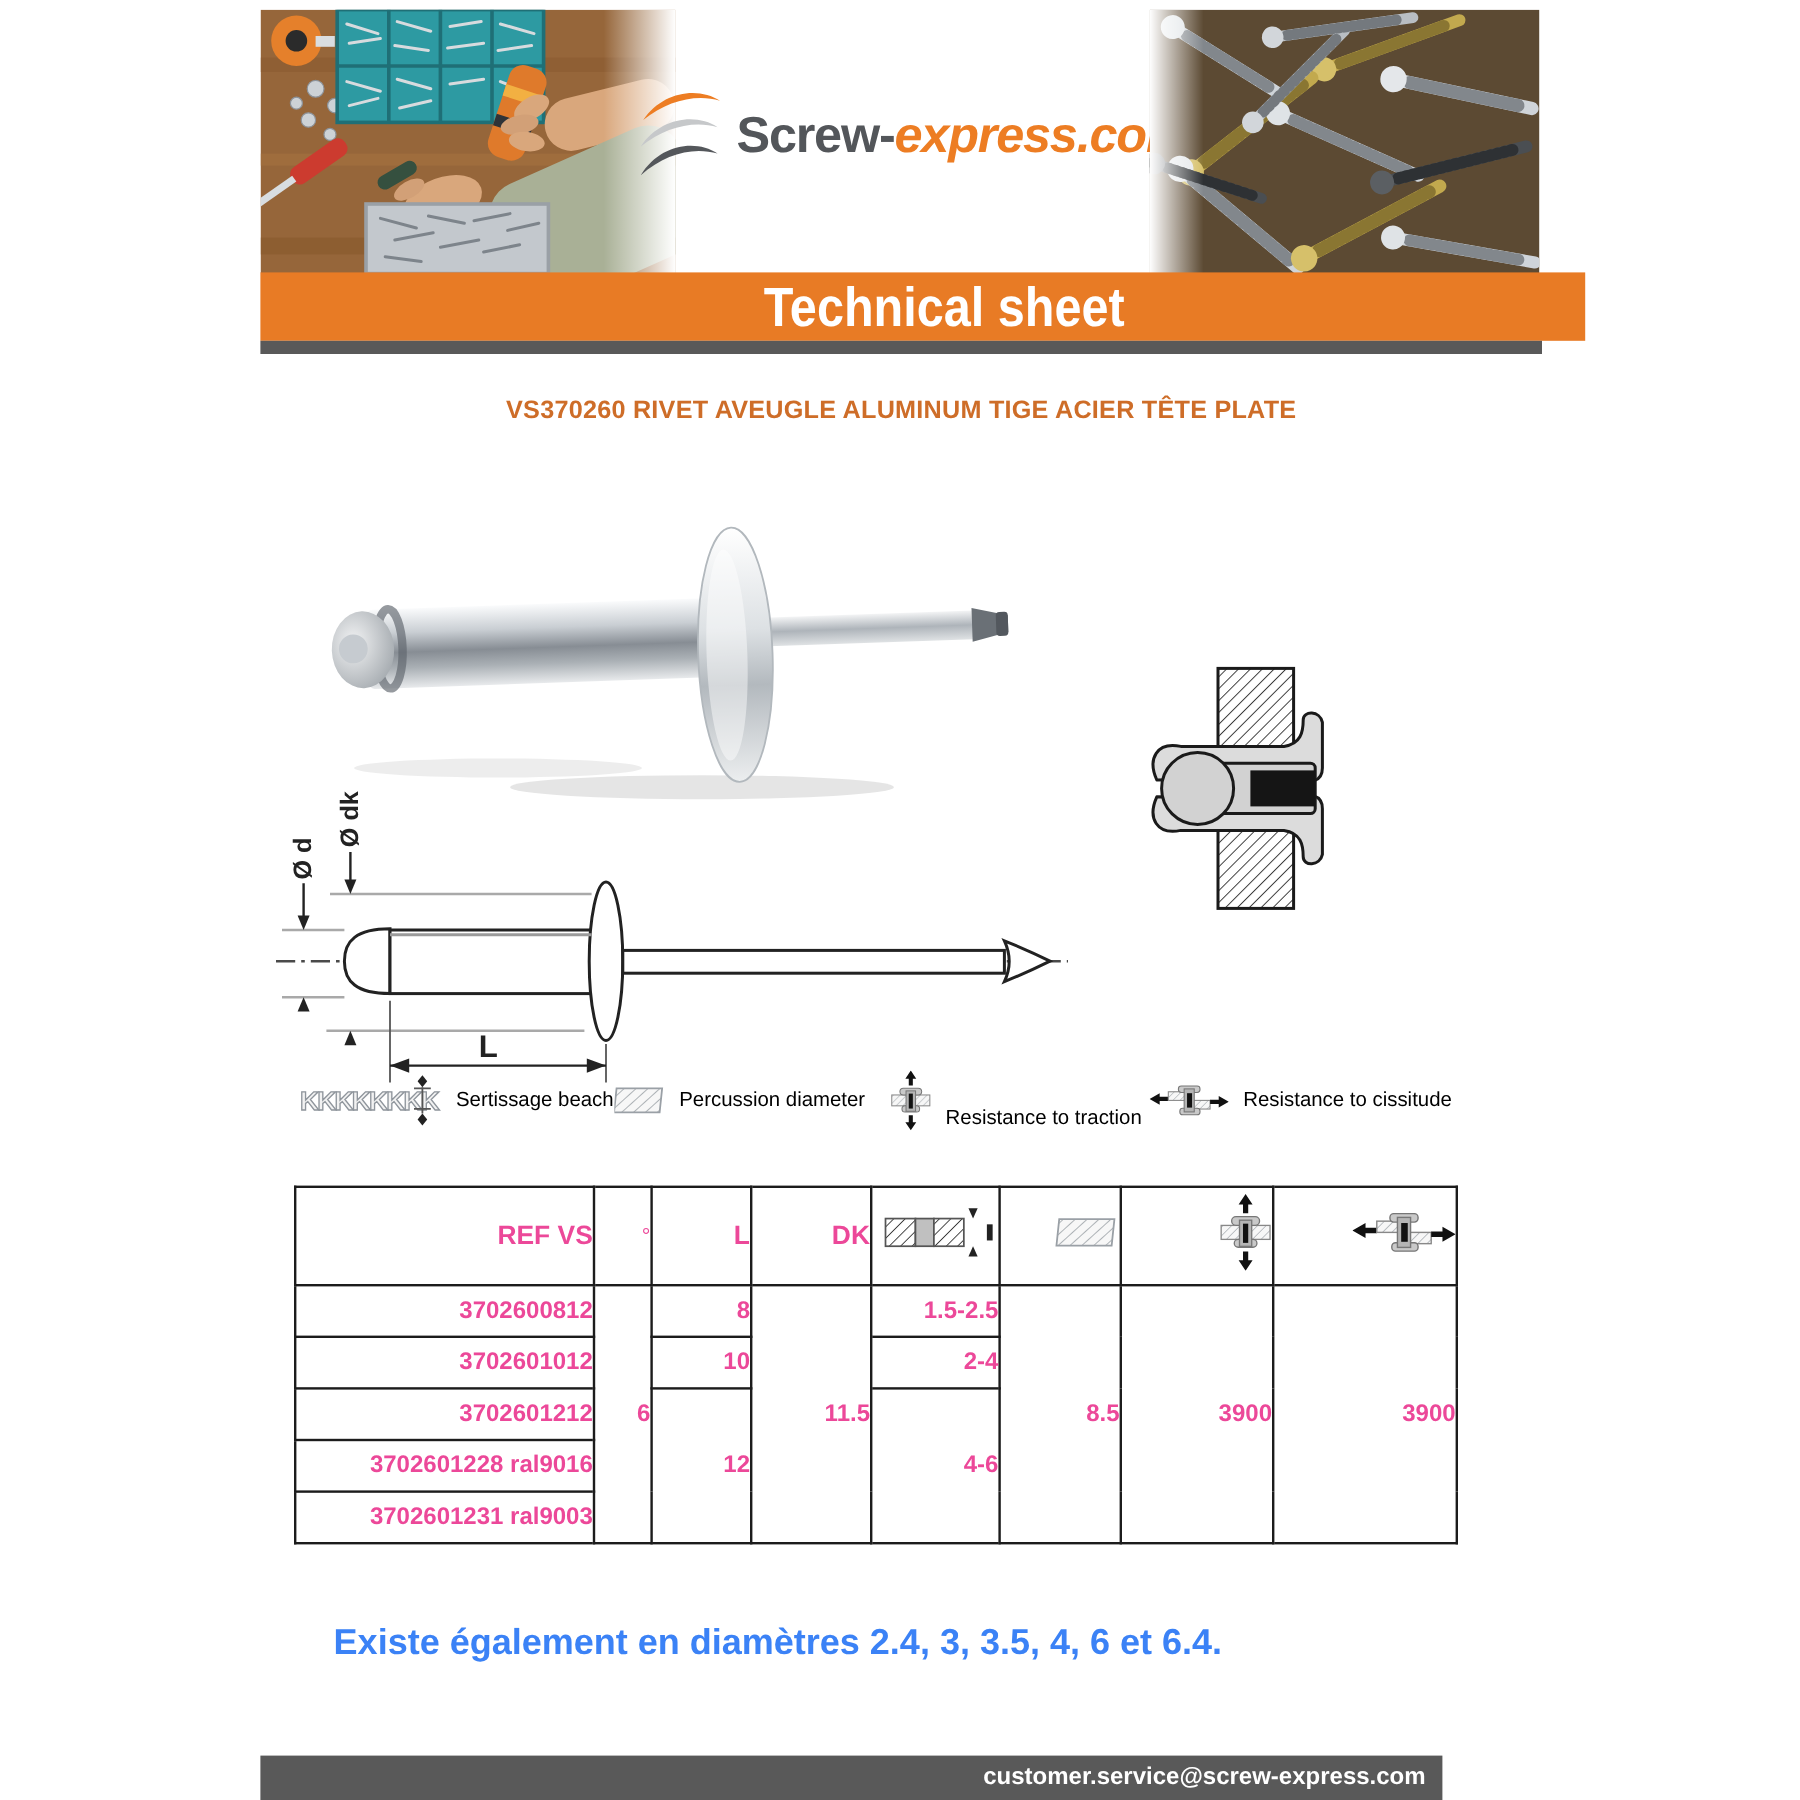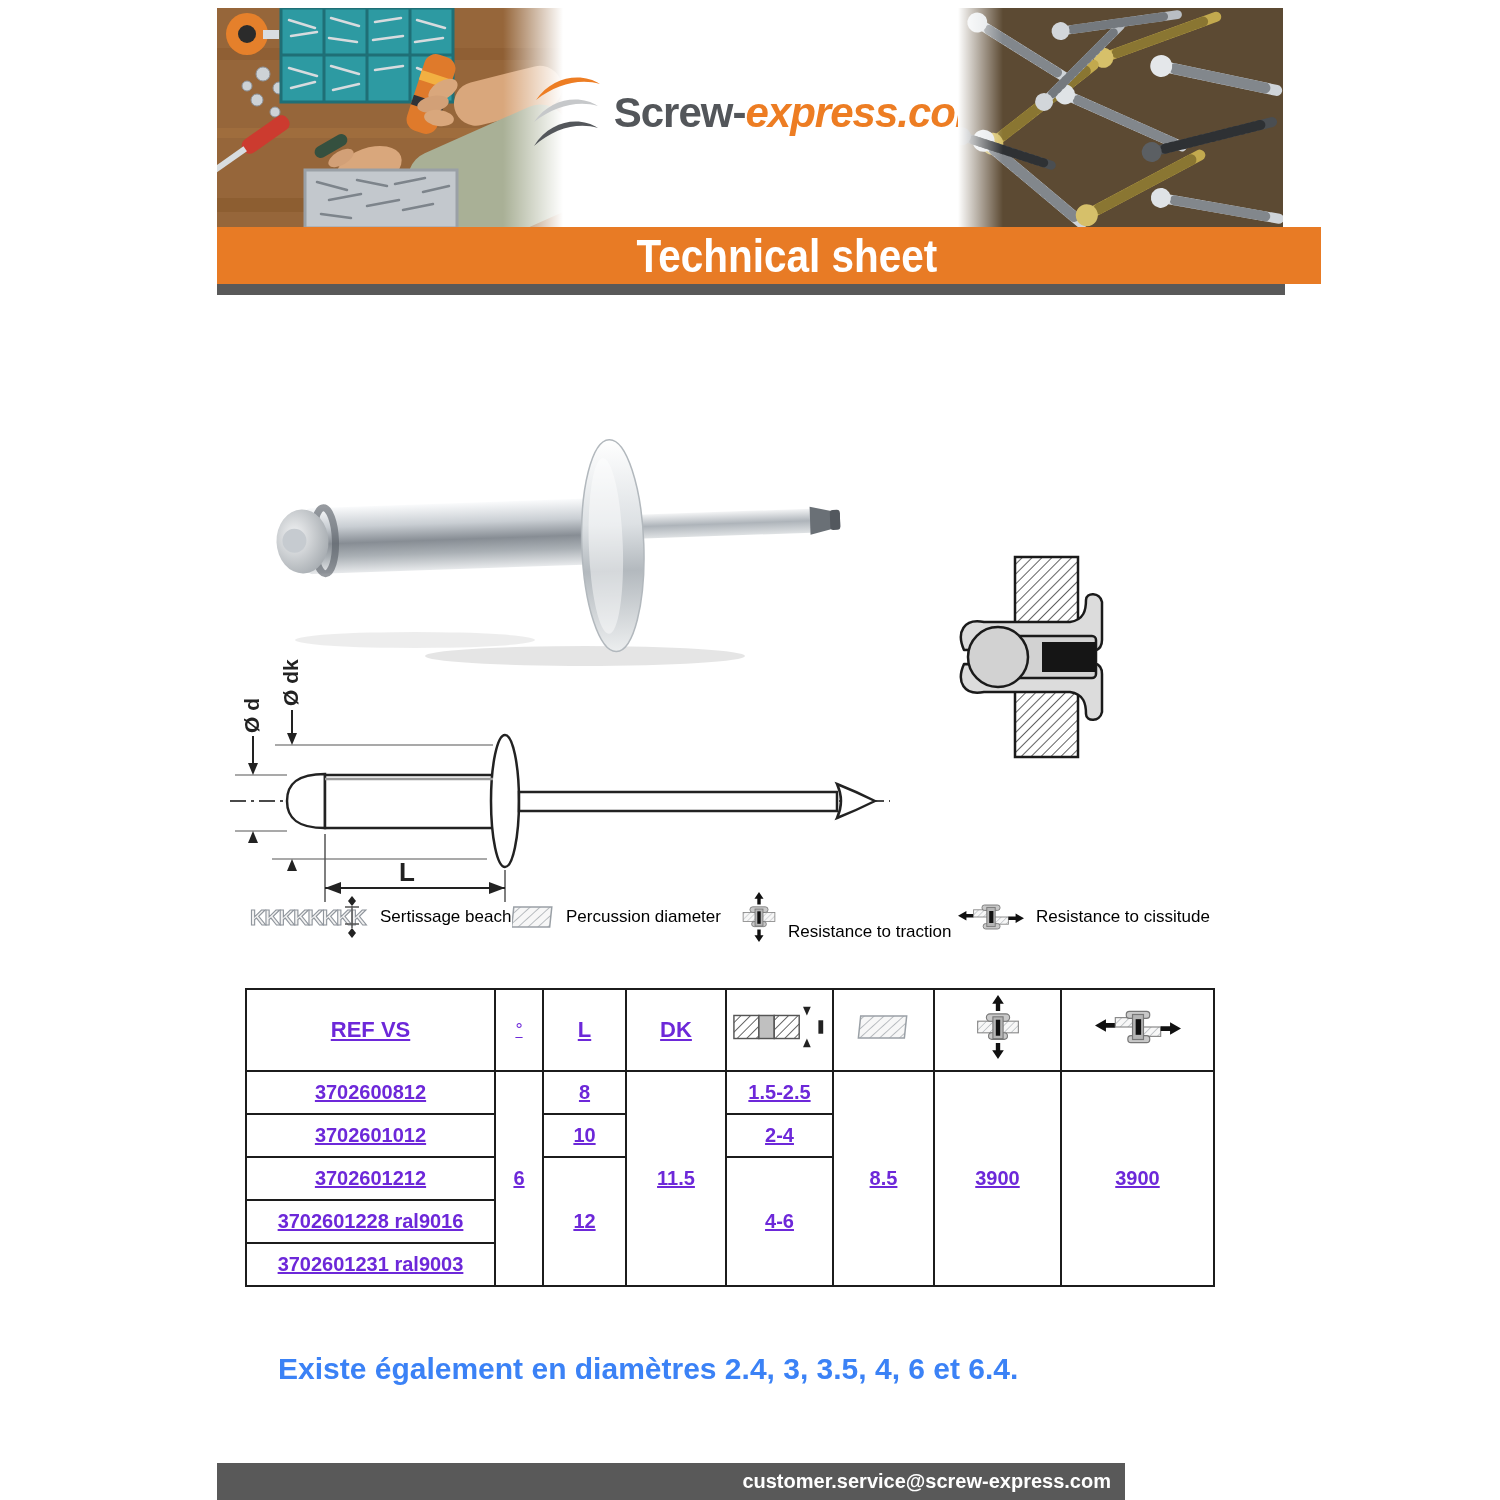--- a/index.html
+++ b/index.html
@@ -34,30 +34,30 @@
   
   .legend-item{position:absolute;top:892px;height:50px;display:flex;align-items:center;gap:12px;}
   .legend-label{color:#000000;font-size:17px;white-space:nowrap;}
   #legend-1{left:248px;}
   #legend-2{left:512px;}
   #legend-3{left:742px;align-items:flex-end;}
   #legend-4{left:958px;}
 
   
   #spec-table{position:absolute;left:245px;top:988px;border-collapse:collapse;table-layout:fixed;}
-  #spec-table th,#spec-table td{border:2px solid #1c1c1c;text-align:center;vertical-align:middle;
-        font-weight:bold;font-size:20px;color:#6d28d9;padding:0;background:#fff;text-decoration:underline;}
+  #spec-table th,#spec-table td{border:2px solid #1c1c1c;text-align:right;vertical-align:middle;
+        font-weight:bold;font-size:20px;color:#ec4899;padding:0;background:#fff;}
   #spec-table thead th{height:80px;font-size:22px;}
   #spec-table tbody td{height:41px;}
   .c-ref{width:249px;} .c-dia{width:48px;} .c-len{width:83px;} .c-dk{width:100px;}
   .c-clamp{width:107px;} .c-perc{width:101px;} .c-trac{width:127px;} .c-shear{width:153px;}
 
   #note{position:absolute;left:278px;top:1332px;font-size:30px;font-weight:bold;color:#3b82f6;margin-top:20px;}
 
-  #footer{position:absolute;left:217px;top:1463px;width:908px;height:37px;background:#595959;
+  #footer{position:absolute;left:217px;top:1463px;width:985px;height:37px;background:#595959;
           display:flex;align-items:center;justify-content:flex-end;padding-right:0;}
   #footer span{color:#ffffff;font-weight:bold;font-size:20px;margin-right:14px;}
 </style>
 </head>
 <body>
 
 <svg width="0" height="0" style="position:absolute" aria-hidden="true">
   <defs>
     <pattern id="hatch" width="7" height="7" patternTransform="rotate(45)" patternUnits="userSpaceOnUse">
       <rect width="7" height="7" fill="#ffffff"></rect>
@@ -267,20 +267,21 @@
       </g>
       <rect width="45" height="220" fill="url(#fadeL)"></rect>
     </svg>
   </div>
 
   <div id="banner">
     <span>Technical sheet</span>
   </div>
   <div id="banner-strip"></div>
 
+  <div id="doc-title">VS370260 RIVET AVEUGLE ALUMINUM TIGE ACIER TÊTE PLATE</div>
 
   <svg id="product-photo" viewBox="0 0 600 240">
     <ellipse cx="340" cy="224" rx="160" ry="10" fill="#000" opacity=".10"></ellipse>
     <ellipse cx="170" cy="208" rx="120" ry="8" fill="#000" opacity=".07"></ellipse>
     <g transform="rotate(-2 300 120)">
       <rect x="340" y="86" width="230" height="24" rx="3" fill="url(#stemG)"></rect>
       <path d="M566,84 L596,91 L596,105 L566,112 Z" fill="#6a7076"></path>
       <rect x="586" y="88" width="10" height="20" rx="3" fill="#53585e"></rect>
       <rect x="62" y="68" width="288" height="66" rx="5" fill="url(#metalV)"></rect>
       <ellipse cx="80" cy="101" rx="11" ry="33" fill="none" stroke="#5d646b" stroke-width="7" opacity=".65"></ellipse>

